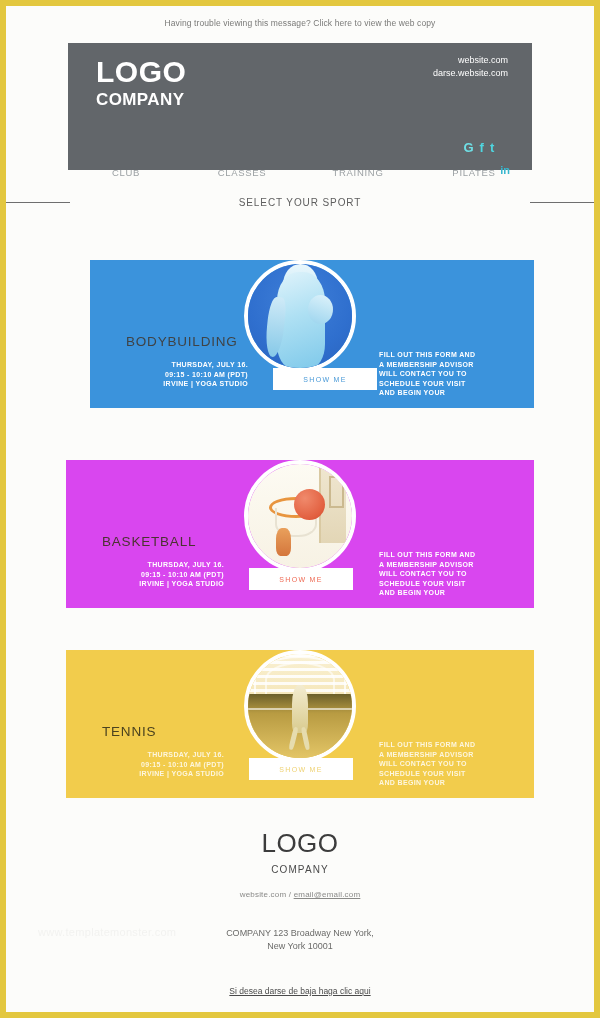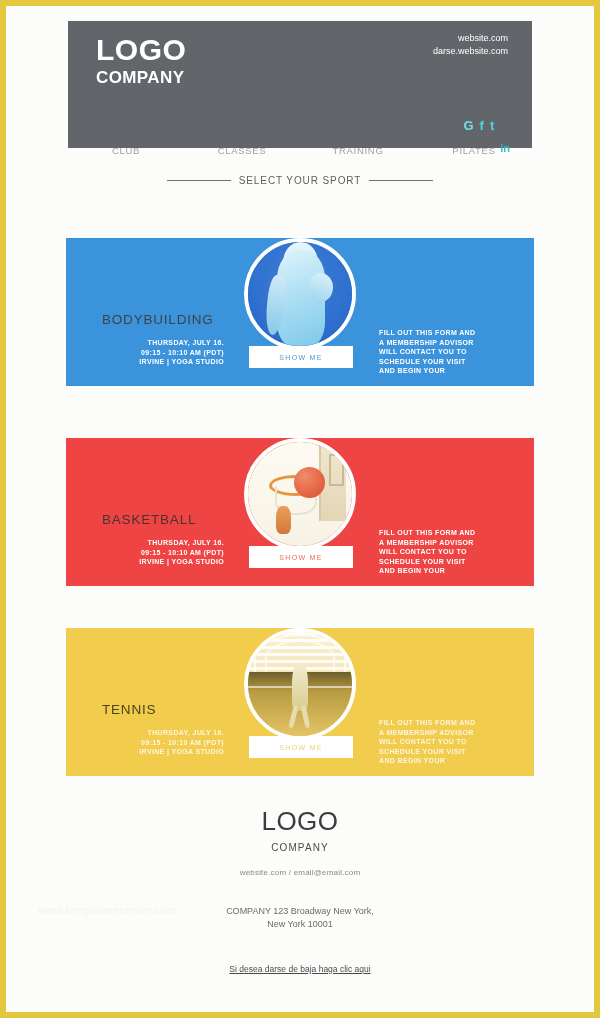--- a/index.html
+++ b/index.html
@@ -109,21 +109,21 @@
     letter-spacing: .7px;
     text-decoration: none;
     margin-top: 31px;
   }
 
   
   .divider {
     margin-top: 27px;
     display: flex;
     align-items: center;
-    justify-content: center;
+    justify-content: space-between;
     gap: 8px;
   }
   .divider .line {
     width: 64px; height: 1px;
     background: #6e6e6e;
   }
   .divider .dtext {
     font-size: 10px;
     color: #5e5e5e;
     letter-spacing: .9px;
@@ -192,23 +192,23 @@
     top: 90px;
     width: 135px;
     color: #ffffff;
     font-size: 7px;
     line-height: 9.5px;
     letter-spacing: .35px;
     font-weight: bold;
   }
 
   
-  .s-blue  .band { background: #3b93dc; }
+  .s-blue  .band { background: #3b93dc; margin-left: 24px; }
   .s-blue  .show-btn { color: #4a9ad8; }
-  .s-red   .band { background: #ef4444; }
+  .s-red   .band { background: #d946ef; }
   .s-red   .show-btn { color: #ef6a54; }
   .s-red   .sport-title { color: #4a3330; }
   .s-gold  .band { background: #f2cc4c; margin-top: 42px; }
   .s-gold  .show-btn { color: #efd274; }
   .s-gold  .sport-title { color: #4b421f; }
   .s-gold  .sport-meta, .s-gold .sport-body { color: #fdf6de; }
 
   
   .art { width: 100%; height: 100%; position: relative; }
 
@@ -362,21 +362,21 @@
     color: #4a4a4a;
     letter-spacing: 1.1px;
     margin-top: 6px;
   }
   .f-contact {
     font-size: 8px;
     color: #8a8a88;
     margin-top: 15px;
     letter-spacing: .2px;
   }
-  .f-contact .mail { color: #8a8a88; text-align: center; }
+  .f-contact .mail { text-decoration: underline; color: #8a8a88; text-align: center; }
   .f-address {
     font-size: 9px;
     color: #6b6b69;
     margin-top: 28px;
     line-height: 13px;
   }
   .f-unsub {
     font-size: 8.5px;
     color: #4a4a4a;
     margin-top: 33px;
@@ -394,20 +394,21 @@
 </head>
 <body>
 
 <div class="frame-top"></div>
 <div class="frame-bottom"></div>
 <div class="frame-left"></div>
 <div class="frame-right"></div>
 
 <div class="page">
 
+  <div class="preheader">Having trouble viewing this message? Click here to view the web copy</div>
 
   <div class="header">
     <div class="logo-block">
       <div class="logo-main">LOGO</div>
       <div class="logo-sub">COMPANY</div>
     </div>
 
     <div class="sites">
       <div>website.com</div>
       <div>darse.website.com</div>

